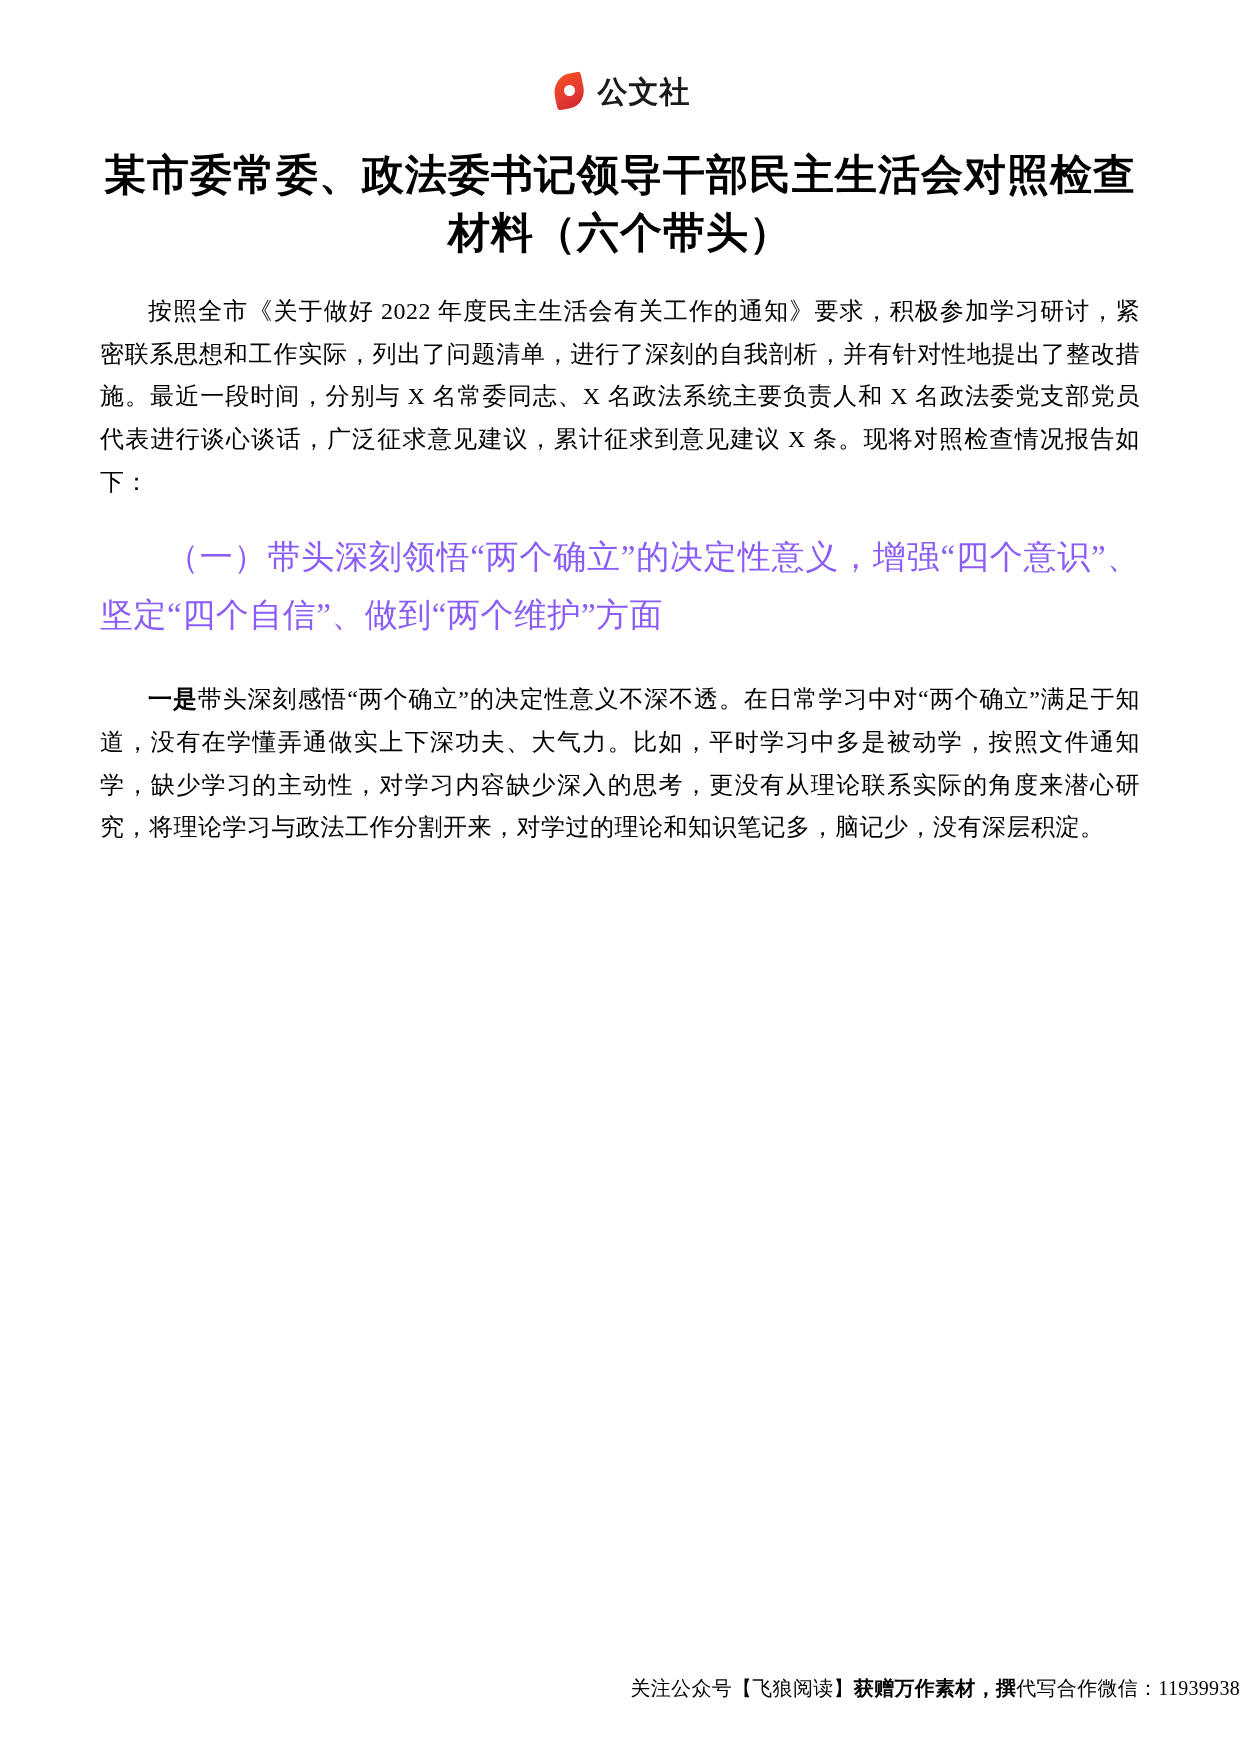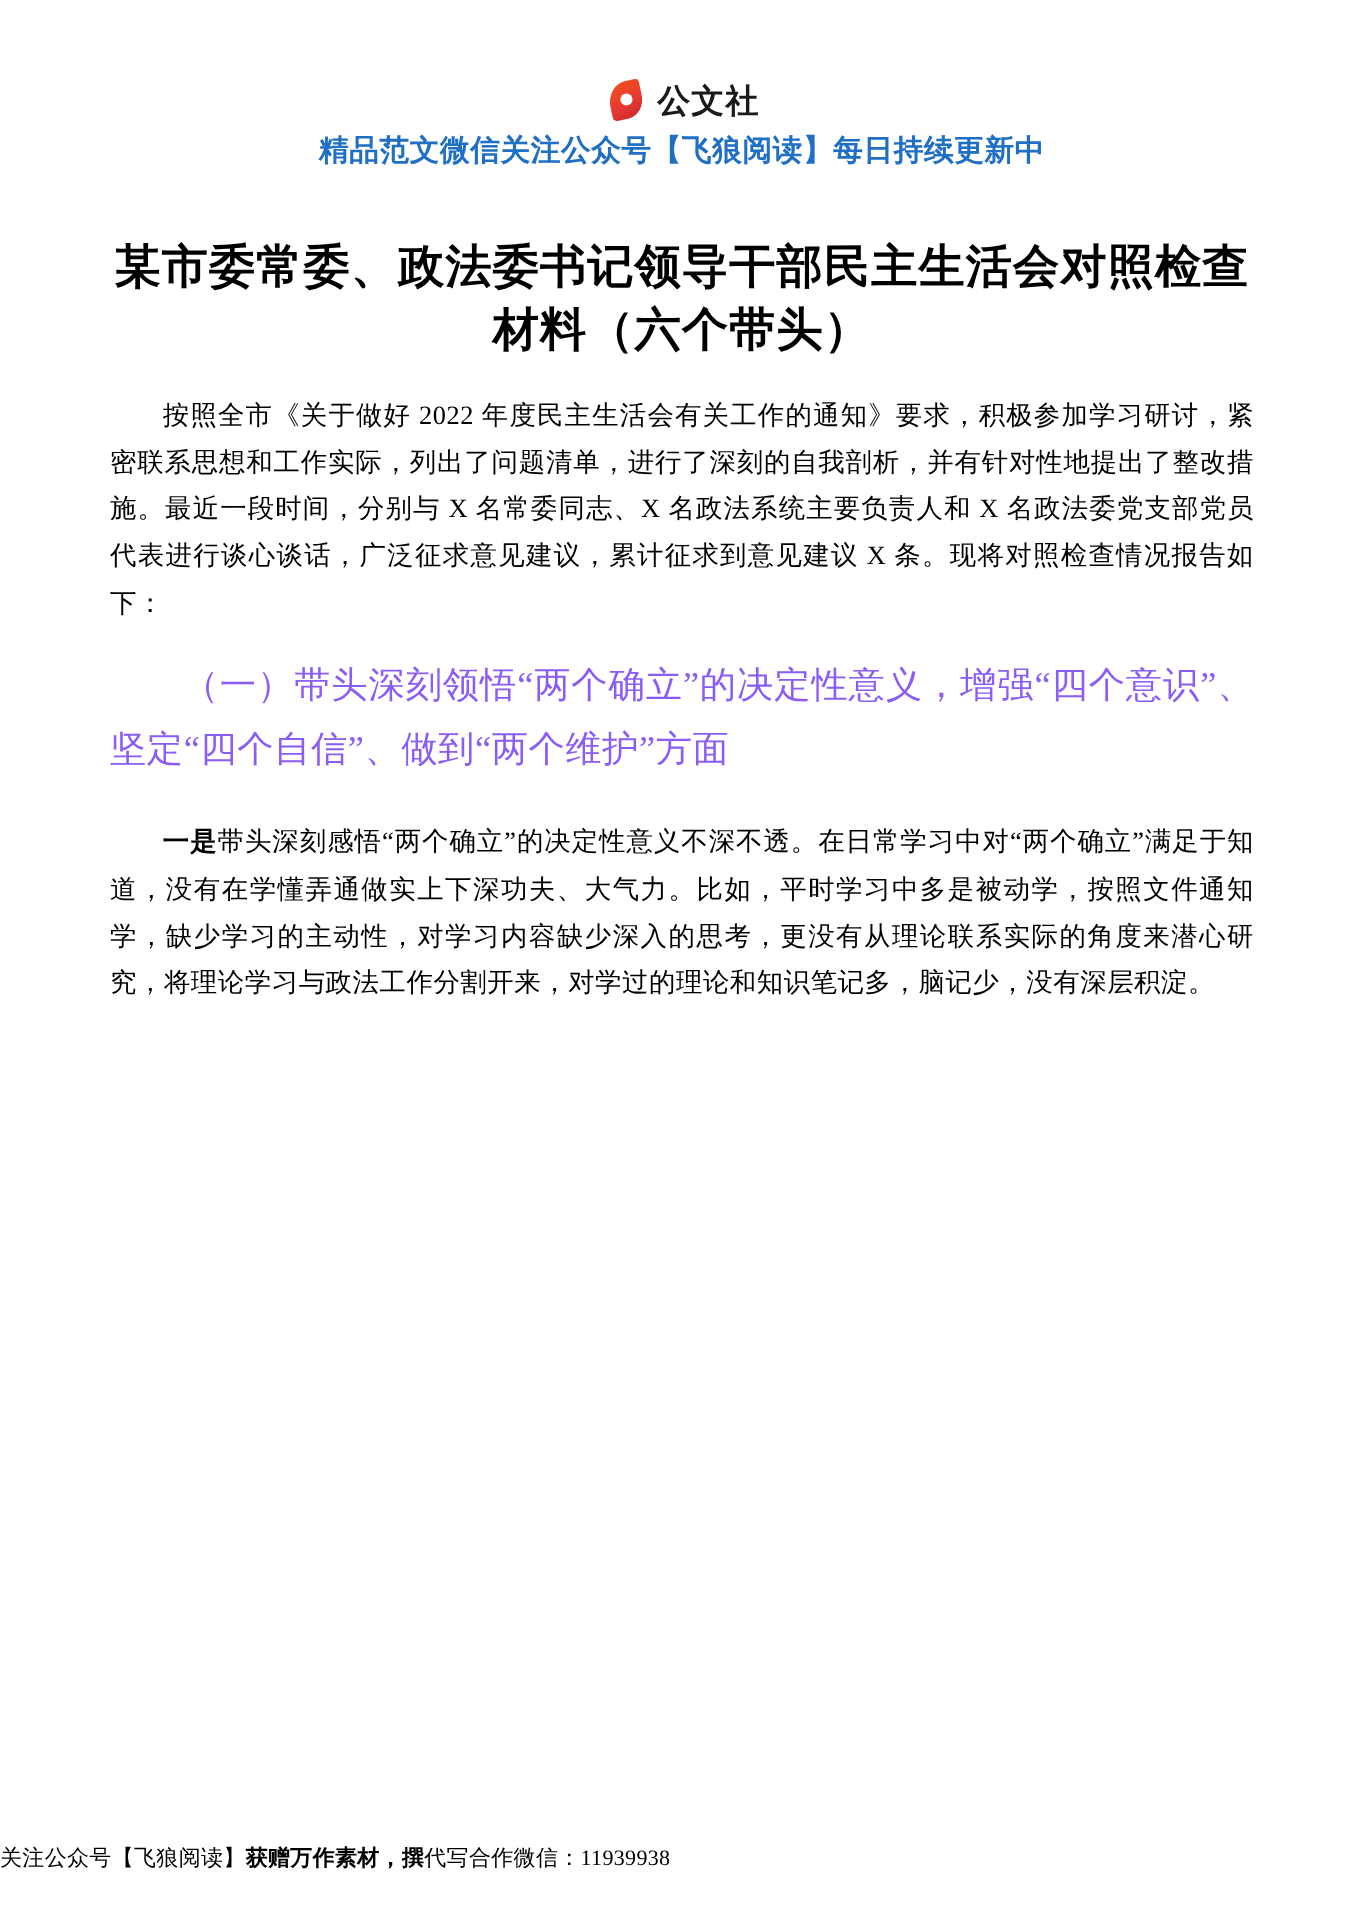--- a/index.html
+++ b/index.html
@@ -70,21 +70,21 @@
     font-size: 27px;
     color: #1f6fc4;
     font-weight: bold;
     letter-spacing: 0.5px;
     margin-top: 2px;
     white-space: nowrap;
   }
 
   
   .doc-title {
-    margin-top: 59px;
+    margin-top: 30px;
     text-align: center;
     font-family: "Liberation Sans", sans-serif;
     font-weight: bold;
     font-size: 42px;
     line-height: 1.38;
     color: #000000;
     letter-spacing: 1px;
   }
 
   
@@ -120,21 +120,21 @@
     font-family: "Liberation Sans", sans-serif;
     font-weight: bold;
   }
 
   
   .footer {
     position: absolute;
     left: 0;
     right: 0;
     bottom: 52px;
-    text-align: left;
+    text-align: right;
     font-size: 20px;
     color: #000000;
     font-family: "Liberation Serif", serif;
     letter-spacing: 0.3px;
   }
   .footer .bold {
     font-family: "Liberation Sans", sans-serif;
     font-weight: bold;
   }
 </style>
@@ -144,21 +144,20 @@
 <div class="page">
 
   <div class="brand-row">
     <span class="brand-logo">
       <span class="flame"></span>
       <span class="dot"></span>
     </span>
     <span class="brand-name">公文社</span>
   </div>
 
-  <div class="promo-line">精品范文微信关注公众号【飞狼阅读】每日持续更新中</div>
 
   <h1 class="doc-title">某市委常委、政法委书记领导干部民主生活会对照检查材料（六个带头）</h1>
 
   <p class="body-p">按照全市《关于做好 2022 年度民主生活会有关工作的通知》要求，积极参加学习研讨，紧密联系思想和工作实际，列出了问题清单，进行了深刻的自我剖析，并有针对性地提出了整改措施。最近一段时间，分别与 X 名常委同志、X 名政法系统主要负责人和 X 名政法委党支部党员代表进行谈心谈话，广泛征求意见建议，累计征求到意见建议 X 条。现将对照检查情况报告如下：</p>
 
 
   <p class="heading-blue">（一）带头深刻领悟“两个确立”的决定性意义，增强“四个意识”、坚定“四个自信”、做到“两个维护”方面</p>
 
   <p class="body-p"><span class="strong-inline">一是</span><span>带头深刻感悟“两个确立”的决定性意义不深不透。在日常学习中对“两个确立”满足于知道，没有在学懂弄通做实上下深功夫、大气力。比如，平时学习中多是被动学，按照文件通知学，缺少学习的主动性，对学习内容缺少深入的思考，更没有从理论联系实际的角度来潜心研究，将理论学习与政法工作分割开来，对学过的理论和知识笔记多，脑记少，没有深层积淀。</span></p>
 

